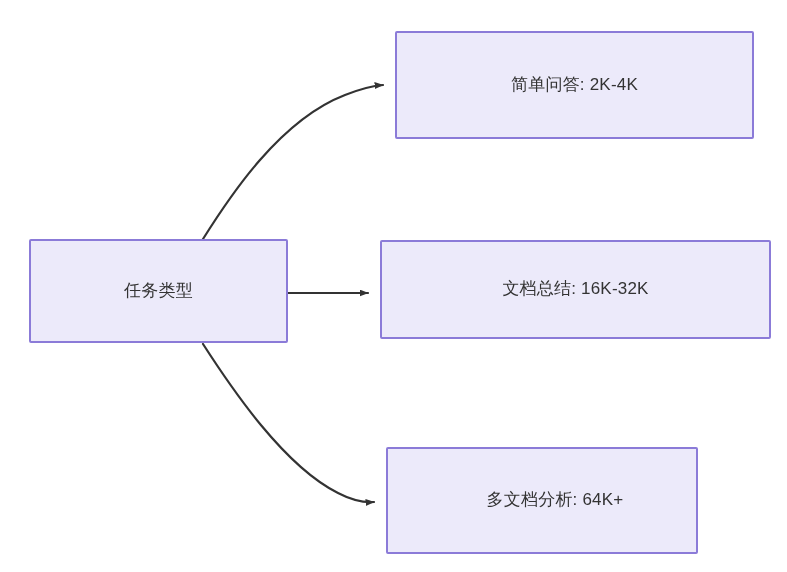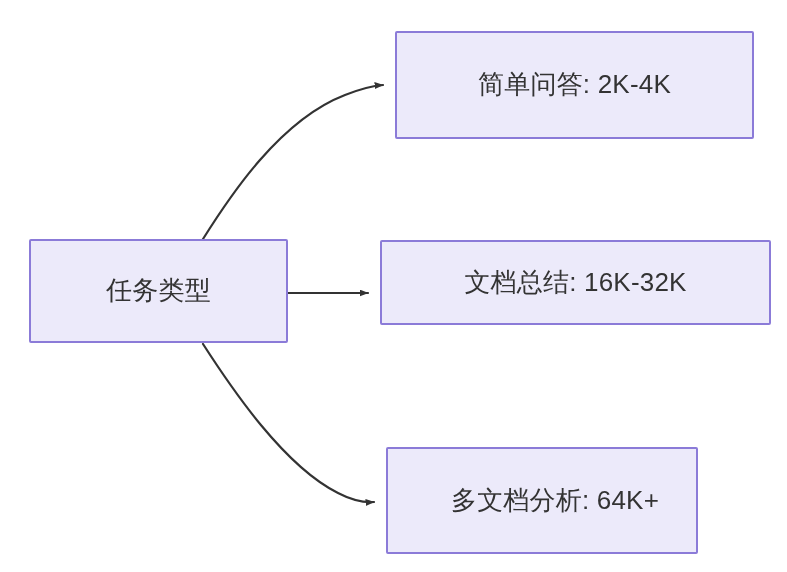--- a/index.html
+++ b/index.html
@@ -40,21 +40,21 @@
     border: 2px solid #8B7BD8;
     border-radius: 2px;
     display: flex;
     align-items: center;
     justify-content: center;
     text-align: center;
   }
 
   .node-label {
     color: #333333;
-    font-size: 26px;
+    font-size: 17px;
     line-height: 1.2;
     letter-spacing: 0.2px;
     white-space: nowrap;
   }
 
   
   #node-source {
     left: 29px;
     top: 239px;
     width: 259px;
@@ -64,21 +64,21 @@
   #node-target-0 {
     left: 395px;
     top: 31px;
     width: 359px;
     height: 108px;
   }
   #node-target-1 {
     left: 380px;
     top: 240px;
     width: 391px;
-    height: 85px;
+    height: 99px;
   }
   #node-target-2 {
     left: 386px;
     top: 447px;
     width: 312px;
     height: 107px;
     padding-left: 26px;
   }
 
   .edge-path {

